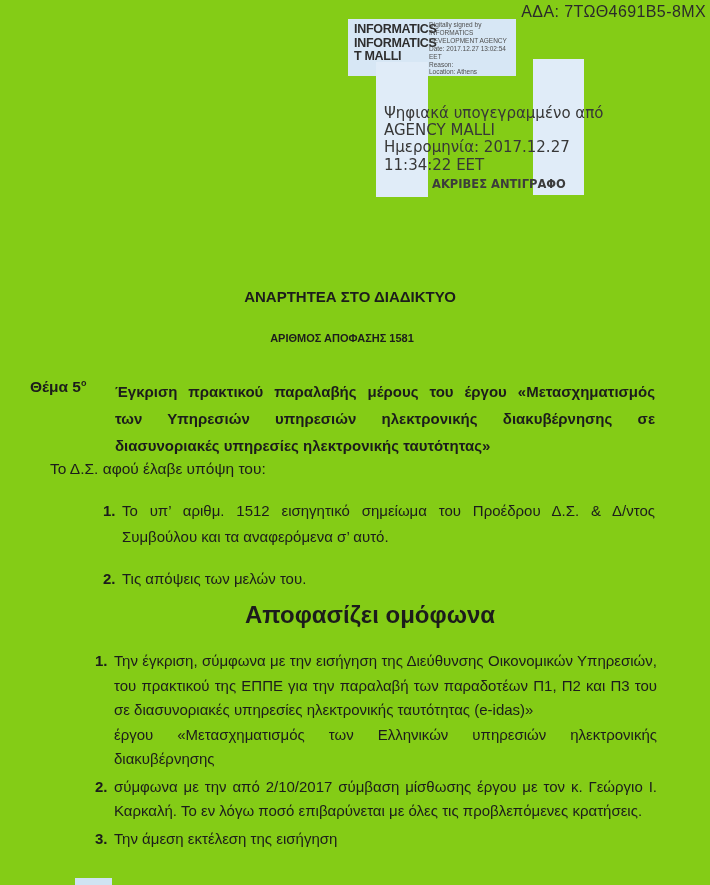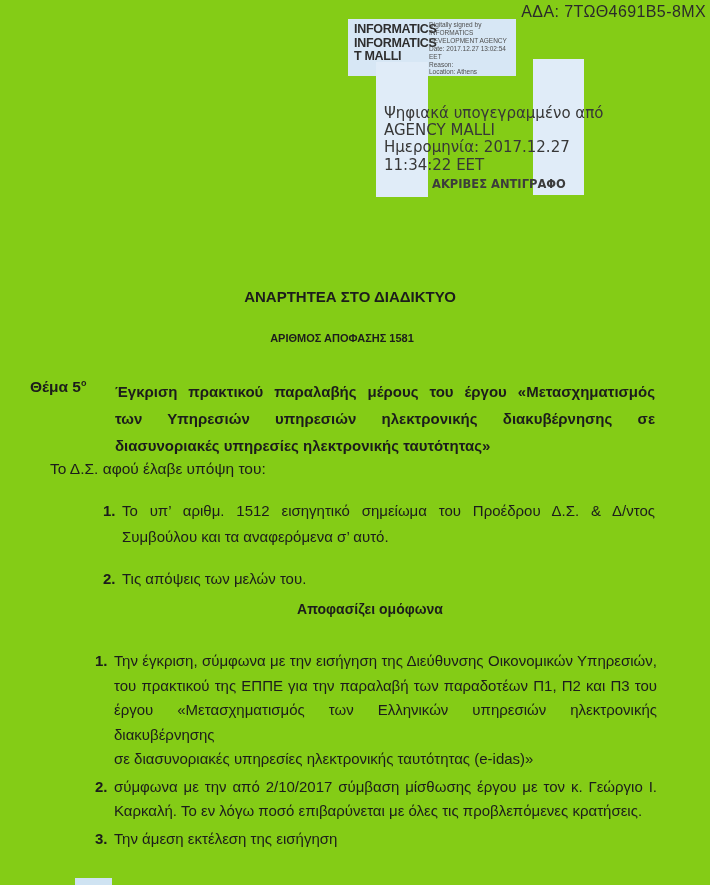--- a/index.html
+++ b/index.html
@@ -113,21 +113,21 @@
     font-size: 15px;
     line-height: 26px;
   }
   .considerations .list-item { margin-bottom: 16px; }
   .decision-heading {
     position: absolute;
     left: 30px; top: 601px;
     width: 680px;
     text-align: center;
     font-weight: bold;
-    font-size: 14px;
+    font-size: 24px;
   }
   .decisions {
     position: absolute;
     left: 95px; top: 649px;
     width: 562px;
     font-size: 15px;
     line-height: 24.5px;
   }
   .decisions .list-item { margin-bottom: 3px; }
   .list-item { display: flex; }
@@ -217,22 +217,22 @@
     </div>
 
   <div class="decision-heading">Αποφασίζει ομόφωνα</div>
 
   <div class="decisions">
       <div class="list-item">
         <div class="num">1.</div>
         <div class="lines">
           <div class="tline">Την έγκριση, σύμφωνα με την εισήγηση της Διεύθυνσης Οικονομικών Υπηρεσιών,</div>
           <div class="tline">του πρακτικού της ΕΠΠΕ για την παραλαβή των παραδοτέων Π1, Π2 και Π3 του</div>
+          <div class="tline last">σε διασυνοριακές υπηρεσίες ηλεκτρονικής ταυτότητας (e-idas)»</div>
           <div class="tline">έργου «Μετασχηματισμός των Ελληνικών υπηρεσιών ηλεκτρονικής διακυβέρνησης</div>
-          <div class="tline last">σε διασυνοριακές υπηρεσίες ηλεκτρονικής ταυτότητας (e-idas)»</div>
         </div>
       </div>
       <div class="list-item">
         <div class="num">2.</div>
         <div class="lines">
           <div class="tline">σύμφωνα με την από 2/10/2017 σύμβαση μίσθωσης έργου με τον κ. Γεώργιο Ι.</div>
           <div class="tline last">Καρκαλή. Το εν λόγω ποσό επιβαρύνεται με όλες τις προβλεπόμενες κρατήσεις.</div>
         </div>
       </div>
       <div class="list-item">

